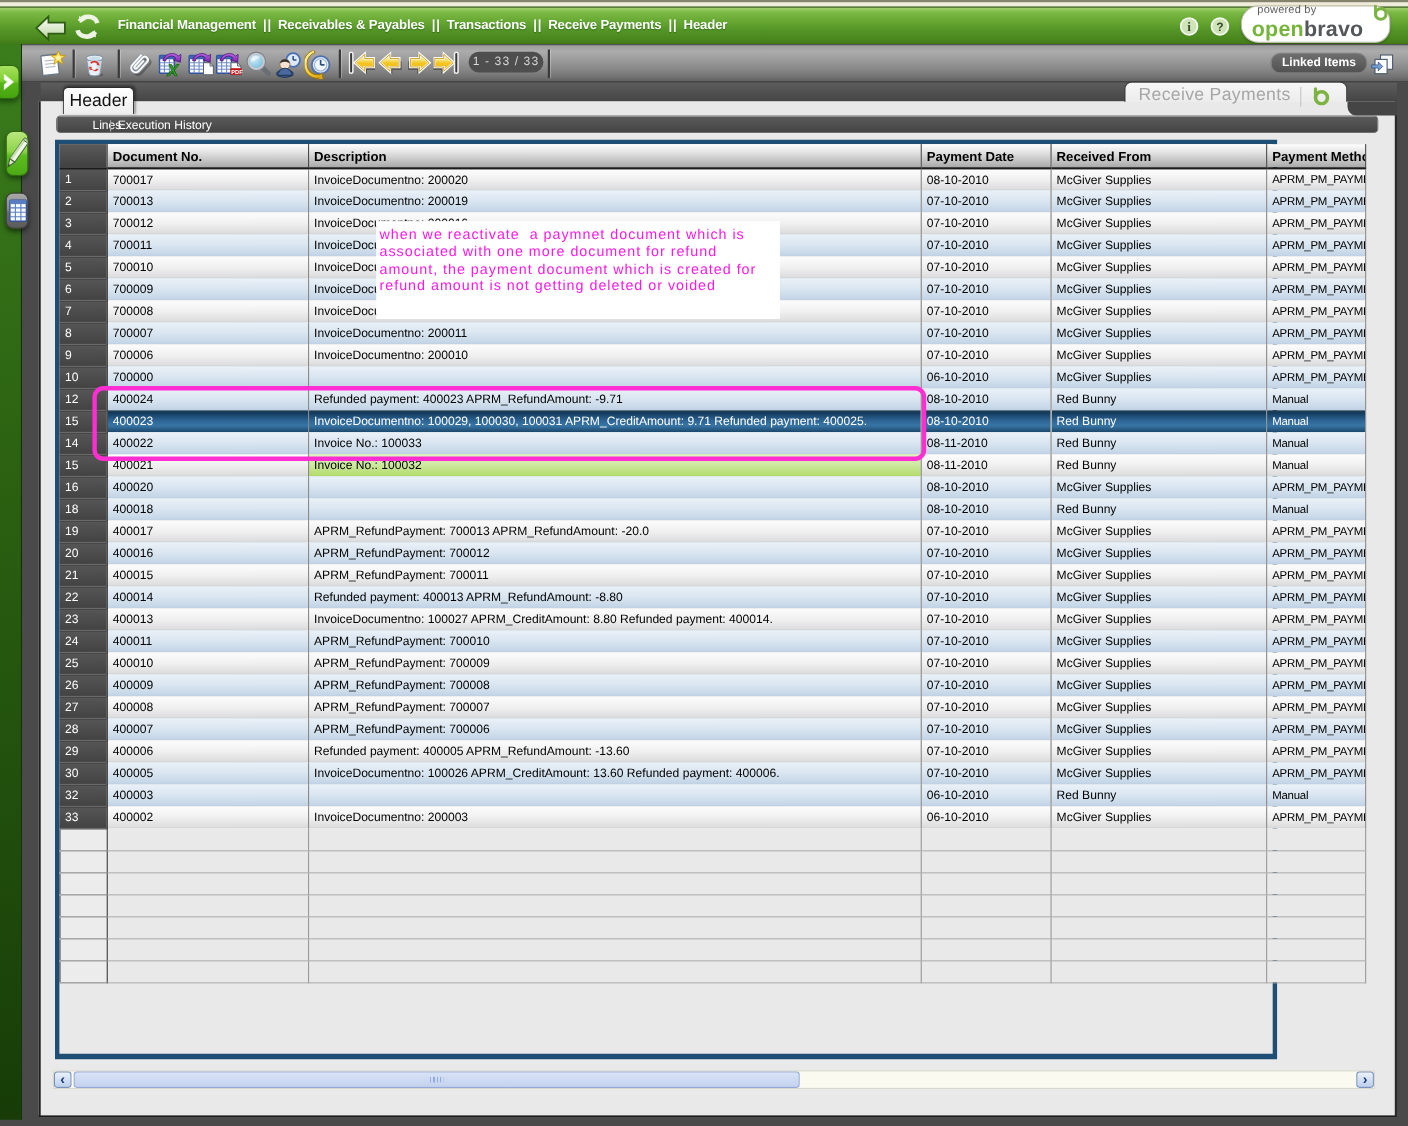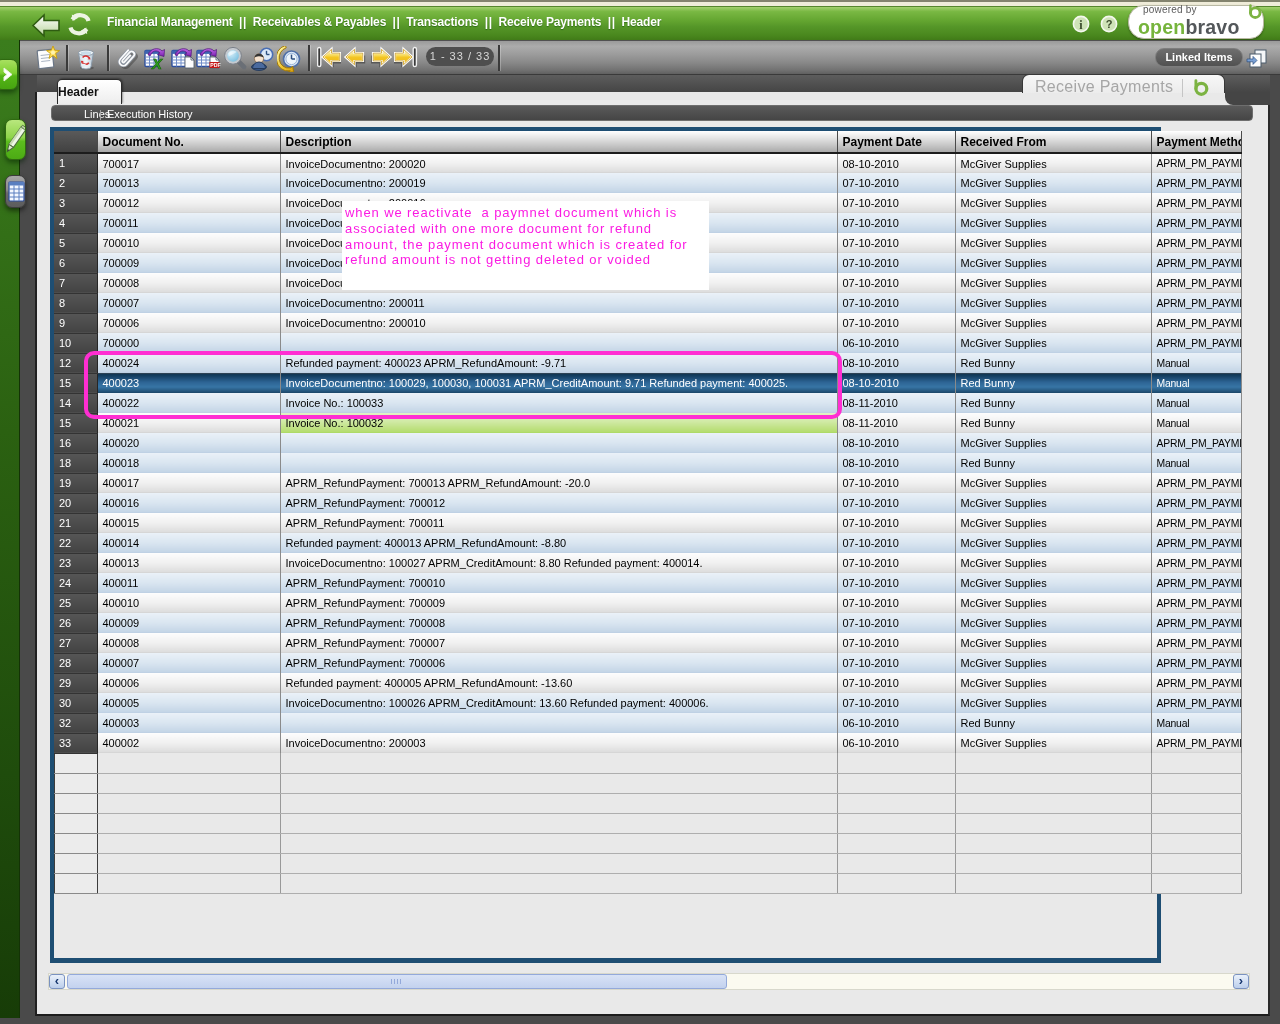--- a/index.html
+++ b/index.html
@@ -44,21 +44,21 @@
  background:linear-gradient(180deg,#b9e77e 0%,#8ed44a 45%,#5cbd1e 55%,#4cab14 100%);
  box-shadow:0 3px 5px rgba(0,30,0,.5)}
 #sbtn3{left:5px;top:175px;width:21px;height:33px;border-radius:7px;border:1px solid #3c3c3c;
  background:linear-gradient(180deg,#a8a8a8 0%,#8a8a8a 45%,#6a6a6a 55%,#5c5c5c 100%);
  box-shadow:0 3px 5px rgba(0,0,0,.5)}
 
 #content{left:35px;top:92px;width:1235px;height:924px;background:#e9e9e9;
  border-left:2px solid #202020;border-right:2px solid #2a2a2a;border-bottom:2px solid #1c1c1c}
 #headertab{left:57px;top:79px;width:65px;height:25px;background:linear-gradient(180deg,#ffffff,#ededed);
  border:1px solid #2a2a2a;border-bottom:none;border-radius:5px 5px 0 0;
- font-size:12px;font-weight:bold;color:#111;text-align:left;line-height:24px;
+ font-size:16px;font-weight:normal;color:#111;text-align:center;line-height:24px;
  box-shadow:1px -1px 2px rgba(0,0,0,.35)}
 #rptab{left:1022px;top:74px;width:203px;height:19px;background:linear-gradient(180deg,#f7f7f7,#ececec);
  border:1px solid #383838;border-bottom:none;border-radius:7px 7px 0 0}
 #rptext{left:1035px;top:78px;font-size:16px;color:#a6a6a6;letter-spacing:.3px}
 #rpsep{left:1182px;top:79px;width:1px;height:18px;background:#c5c5c5}
 #rpnotch{left:1225px;top:92px;width:45px;height:13px;background:#454545;border-radius:0 0 0 8px}
 #linesbar{left:51px;top:105px;width:1202px;height:16px;background:linear-gradient(180deg,#5a5a5a,#454545);
  border:1px solid #6e6e6e;border-radius:4px;color:#fff;font-size:11px;line-height:14px}
 #linesbar .lb1{position:absolute;left:32px;top:1px}
 #linesbar .lbs{position:absolute;left:47px;top:1px;color:#aaa}

